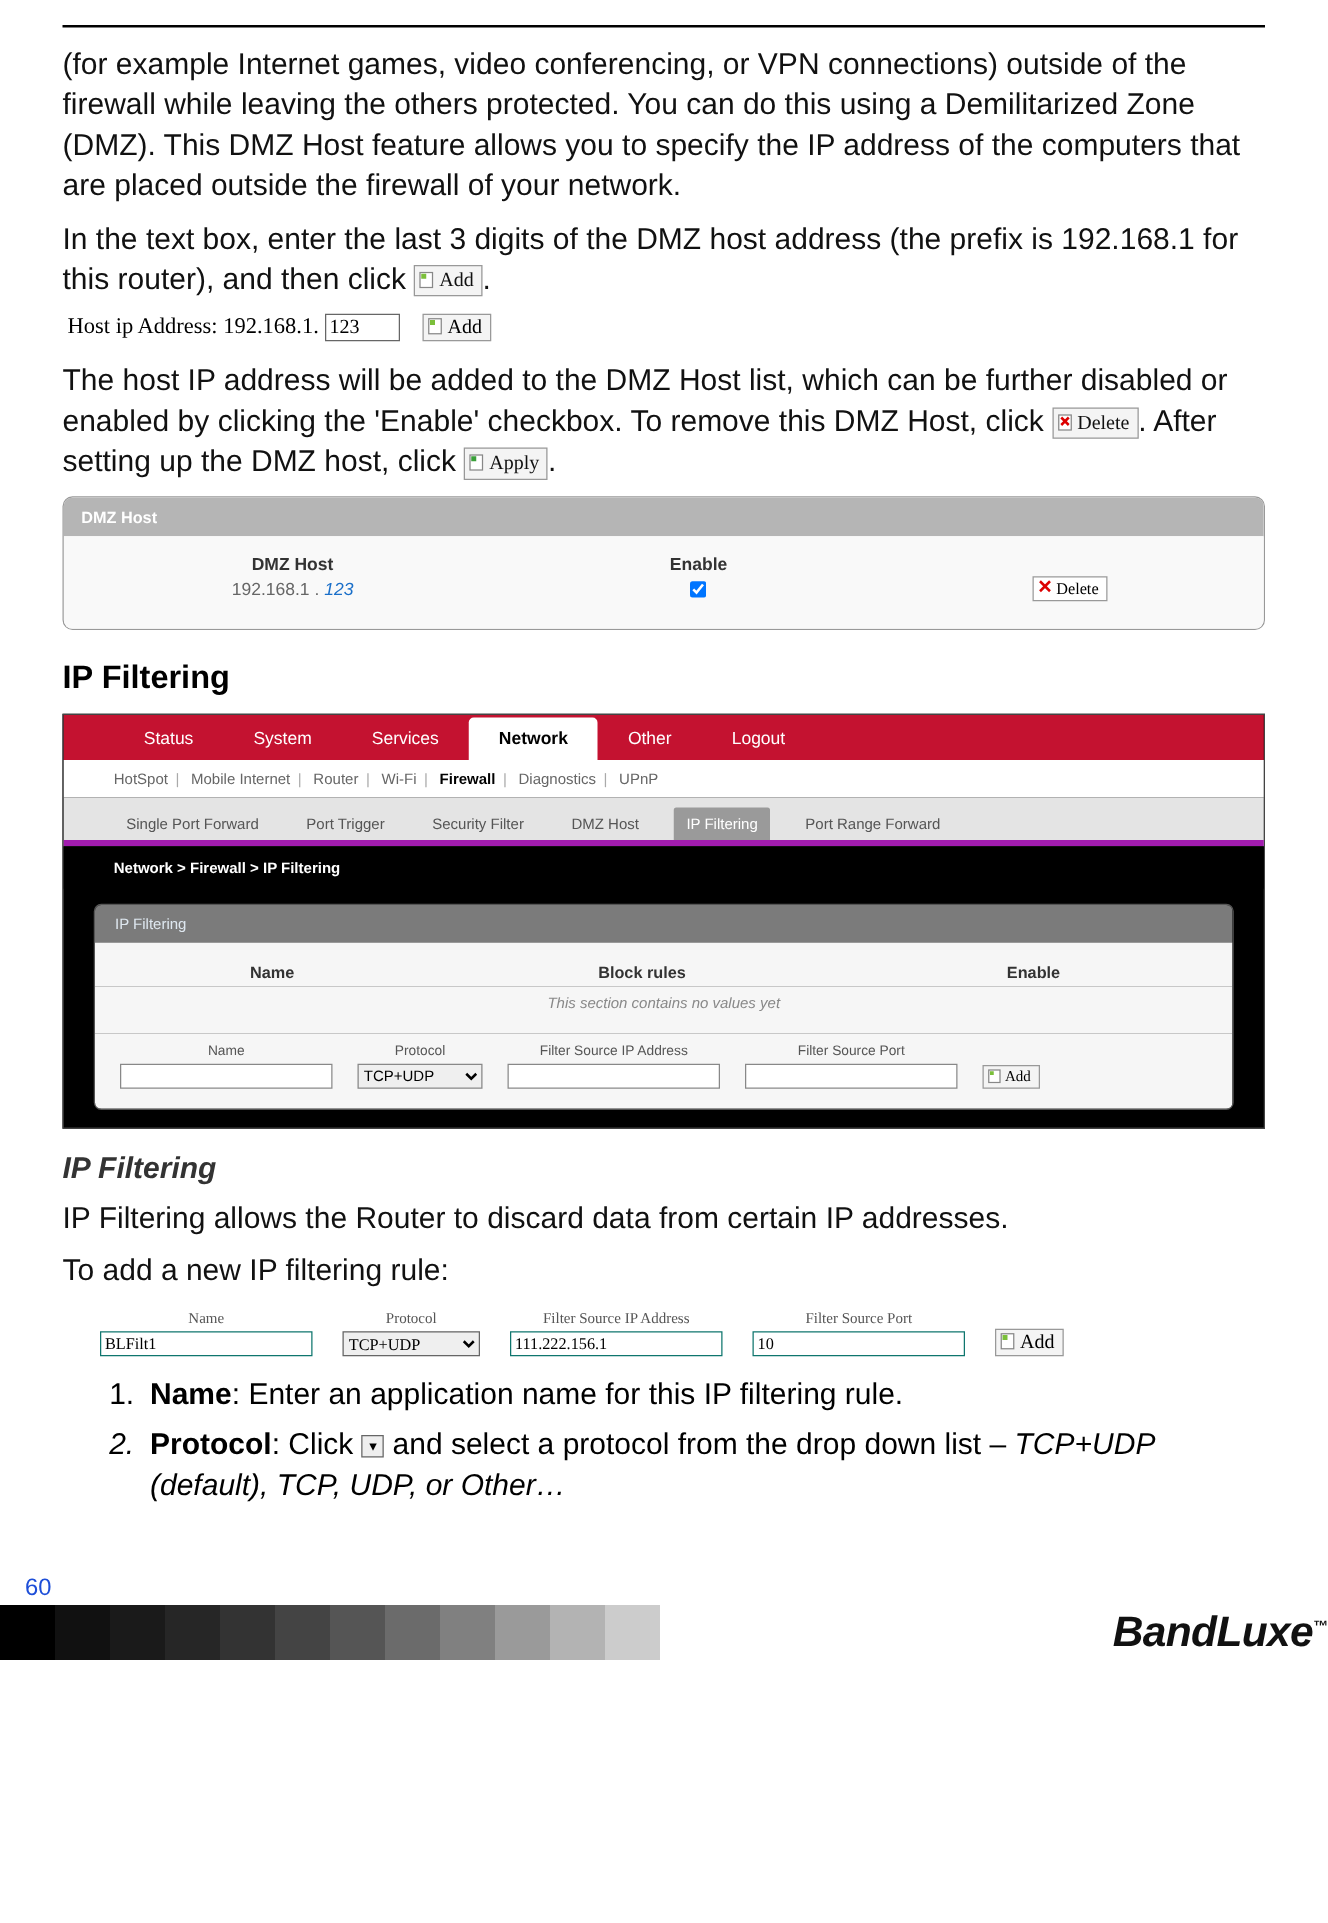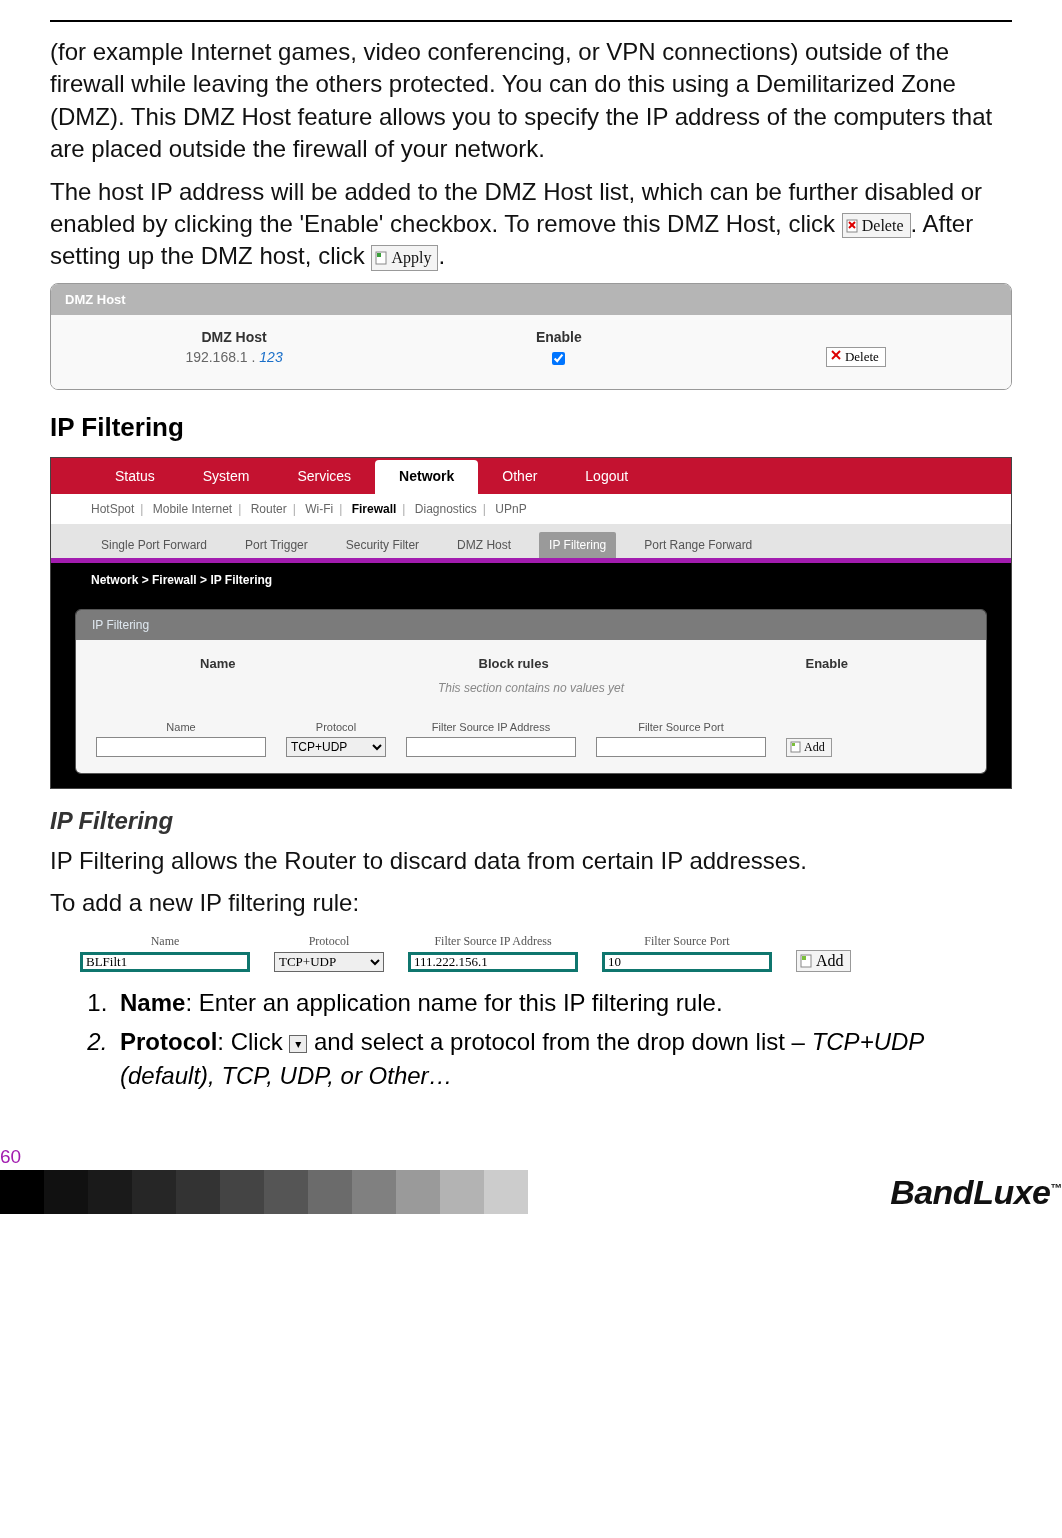--- a/index.html
+++ b/index.html
@@ -62,50 +62,69 @@
   .ipf-form-row .col.src input { width: 170px; }
   .ipf-form-row .col.port input { width: 170px; }
   .ipf-form-row .addbtn { align-self: flex-end; }
   .router-actions { background: #000; text-align: right; padding: 4px 24px 10px; }
   .ra-btn { display: inline-block; background: #f4f4f4; border: 1px solid #888; font-size: 11px; padding: 1px 5px; margin-left: 4px; font-family: "Times New Roman", serif; }
 
   
   .filter-fig { display: flex; align-items: flex-end; gap: 24px; padding: 4px 30px 0; font-size: 12px; font-family: "Times New Roman", serif; margin-bottom: 14px; }
   .filter-fig .col { display: flex; flex-direction: column; align-items: center; }
   .filter-fig .col label { color: #555; font-size: 12px; margin-bottom: 3px; }
-  .filter-fig input[type=text] { border: 3px solid #0f766e; height: 20px; font-size: 13px; padding: 0 3px; font-family: "Times New Roman", serif; }
+  .filter-fig input[type=text] { border: 1px solid #0f766e; height: 20px; font-size: 13px; padding: 0 3px; font-family: "Times New Roman", serif; }
   .filter-fig select { border: 1px solid #666; height: 20px; font-size: 13px; font-family: "Times New Roman", serif; }
   .filter-fig .col.name input { width: 170px; }
   .filter-fig .col.proto select { width: 110px; }
   .filter-fig .col.src input { width: 170px; }
   .filter-fig .col.port input { width: 170px; }
 
   ol.steps { margin: 6px 0 0 64px; font-size: 24px; line-height: 1.4; }
   ol.steps li { margin-bottom: 6px; padding-left: 6px; }
   ol.steps li .step-label { font-weight: bold; }
   ol.steps li.italic-num::marker { font-style: italic; }
 
   
   .footer { margin-top: 54px; padding: 0 0 0 0; }
-  .page-num { font-size: 19px; color: #a21caf; }
+  .page-num { font-size: 19px; color: #1d4ed8; margin-left: 20px; }
   .foot-bar { height: 44px; display: flex; align-items: center; justify-content: space-between; margin-top: 2px; overflow: hidden; }
   .squares { display: flex; height: 100%; }
   .squares span { display: inline-block; height: 100%; }
   .brand { font-size: 34px; font-weight: bold; font-style: italic; letter-spacing: -0.5px; font-family: Arial, sans-serif; color: #111; }
   .brand .tm { font-size: 12px; vertical-align: super; font-style: normal; }
 </style>
 </head>
 <body>
 
 <div class="page">
   <div class="rule-top"></div>
 
   <p class="body-text">(for example Internet games, video conferencing, or VPN connections) outside of the firewall while leaving the others protected. You can do this using a Demilitarized Zone (DMZ). This DMZ Host feature allows you to specify the IP address of the computers that are placed outside the firewall of your network.</p>
 
-
+  <p class="body-text">
+    <span>In the text box, enter the last 3 digits of the DMZ host address (the prefix is 192.168.1 for this router), and then click </span>
+    <span class="btn-inline">
+      <svg width="14" height="14">
+          <rect x="1" y="1" width="10" height="12" fill="#fff" stroke="#888"></rect>
+          <rect x="2" y="2" width="4" height="4" fill="#7bbf3a"></rect>
+        </svg><span>Add</span>
+    </span><span>.</span>
+  </p>
+
+  <div class="dmz-add-row">
+    <span>Host ip Address: 192.168.1.</span>
+    <input type="text" value="123" style="">
+    <span class="btn-inline">
+      <svg width="14" height="14">
+          <rect x="1" y="1" width="10" height="12" fill="#fff" stroke="#888"></rect>
+          <rect x="2" y="2" width="4" height="4" fill="#7bbf3a"></rect>
+        </svg><span>Add</span>
+    </span>
+  </div>
 
   <p class="body-text">
     <span>The host IP address will be added to the DMZ Host list, which can be further disabled or enabled by clicking the 'Enable' checkbox. To remove this DMZ Host, click </span>
     <span class="btn-inline">
       <svg width="14" height="14">
           <rect x="1" y="1" width="10" height="12" fill="#fff" stroke="#888"></rect>
           <line x1="3" y1="3" x2="9" y2="9" stroke="#d00" stroke-width="2"></line>
           <line x1="9" y1="3" x2="3" y2="9" stroke="#d00" stroke-width="2"></line>
         </svg><span>Delete</span>
     </span><span>. After setting up the DMZ host, click </span>

